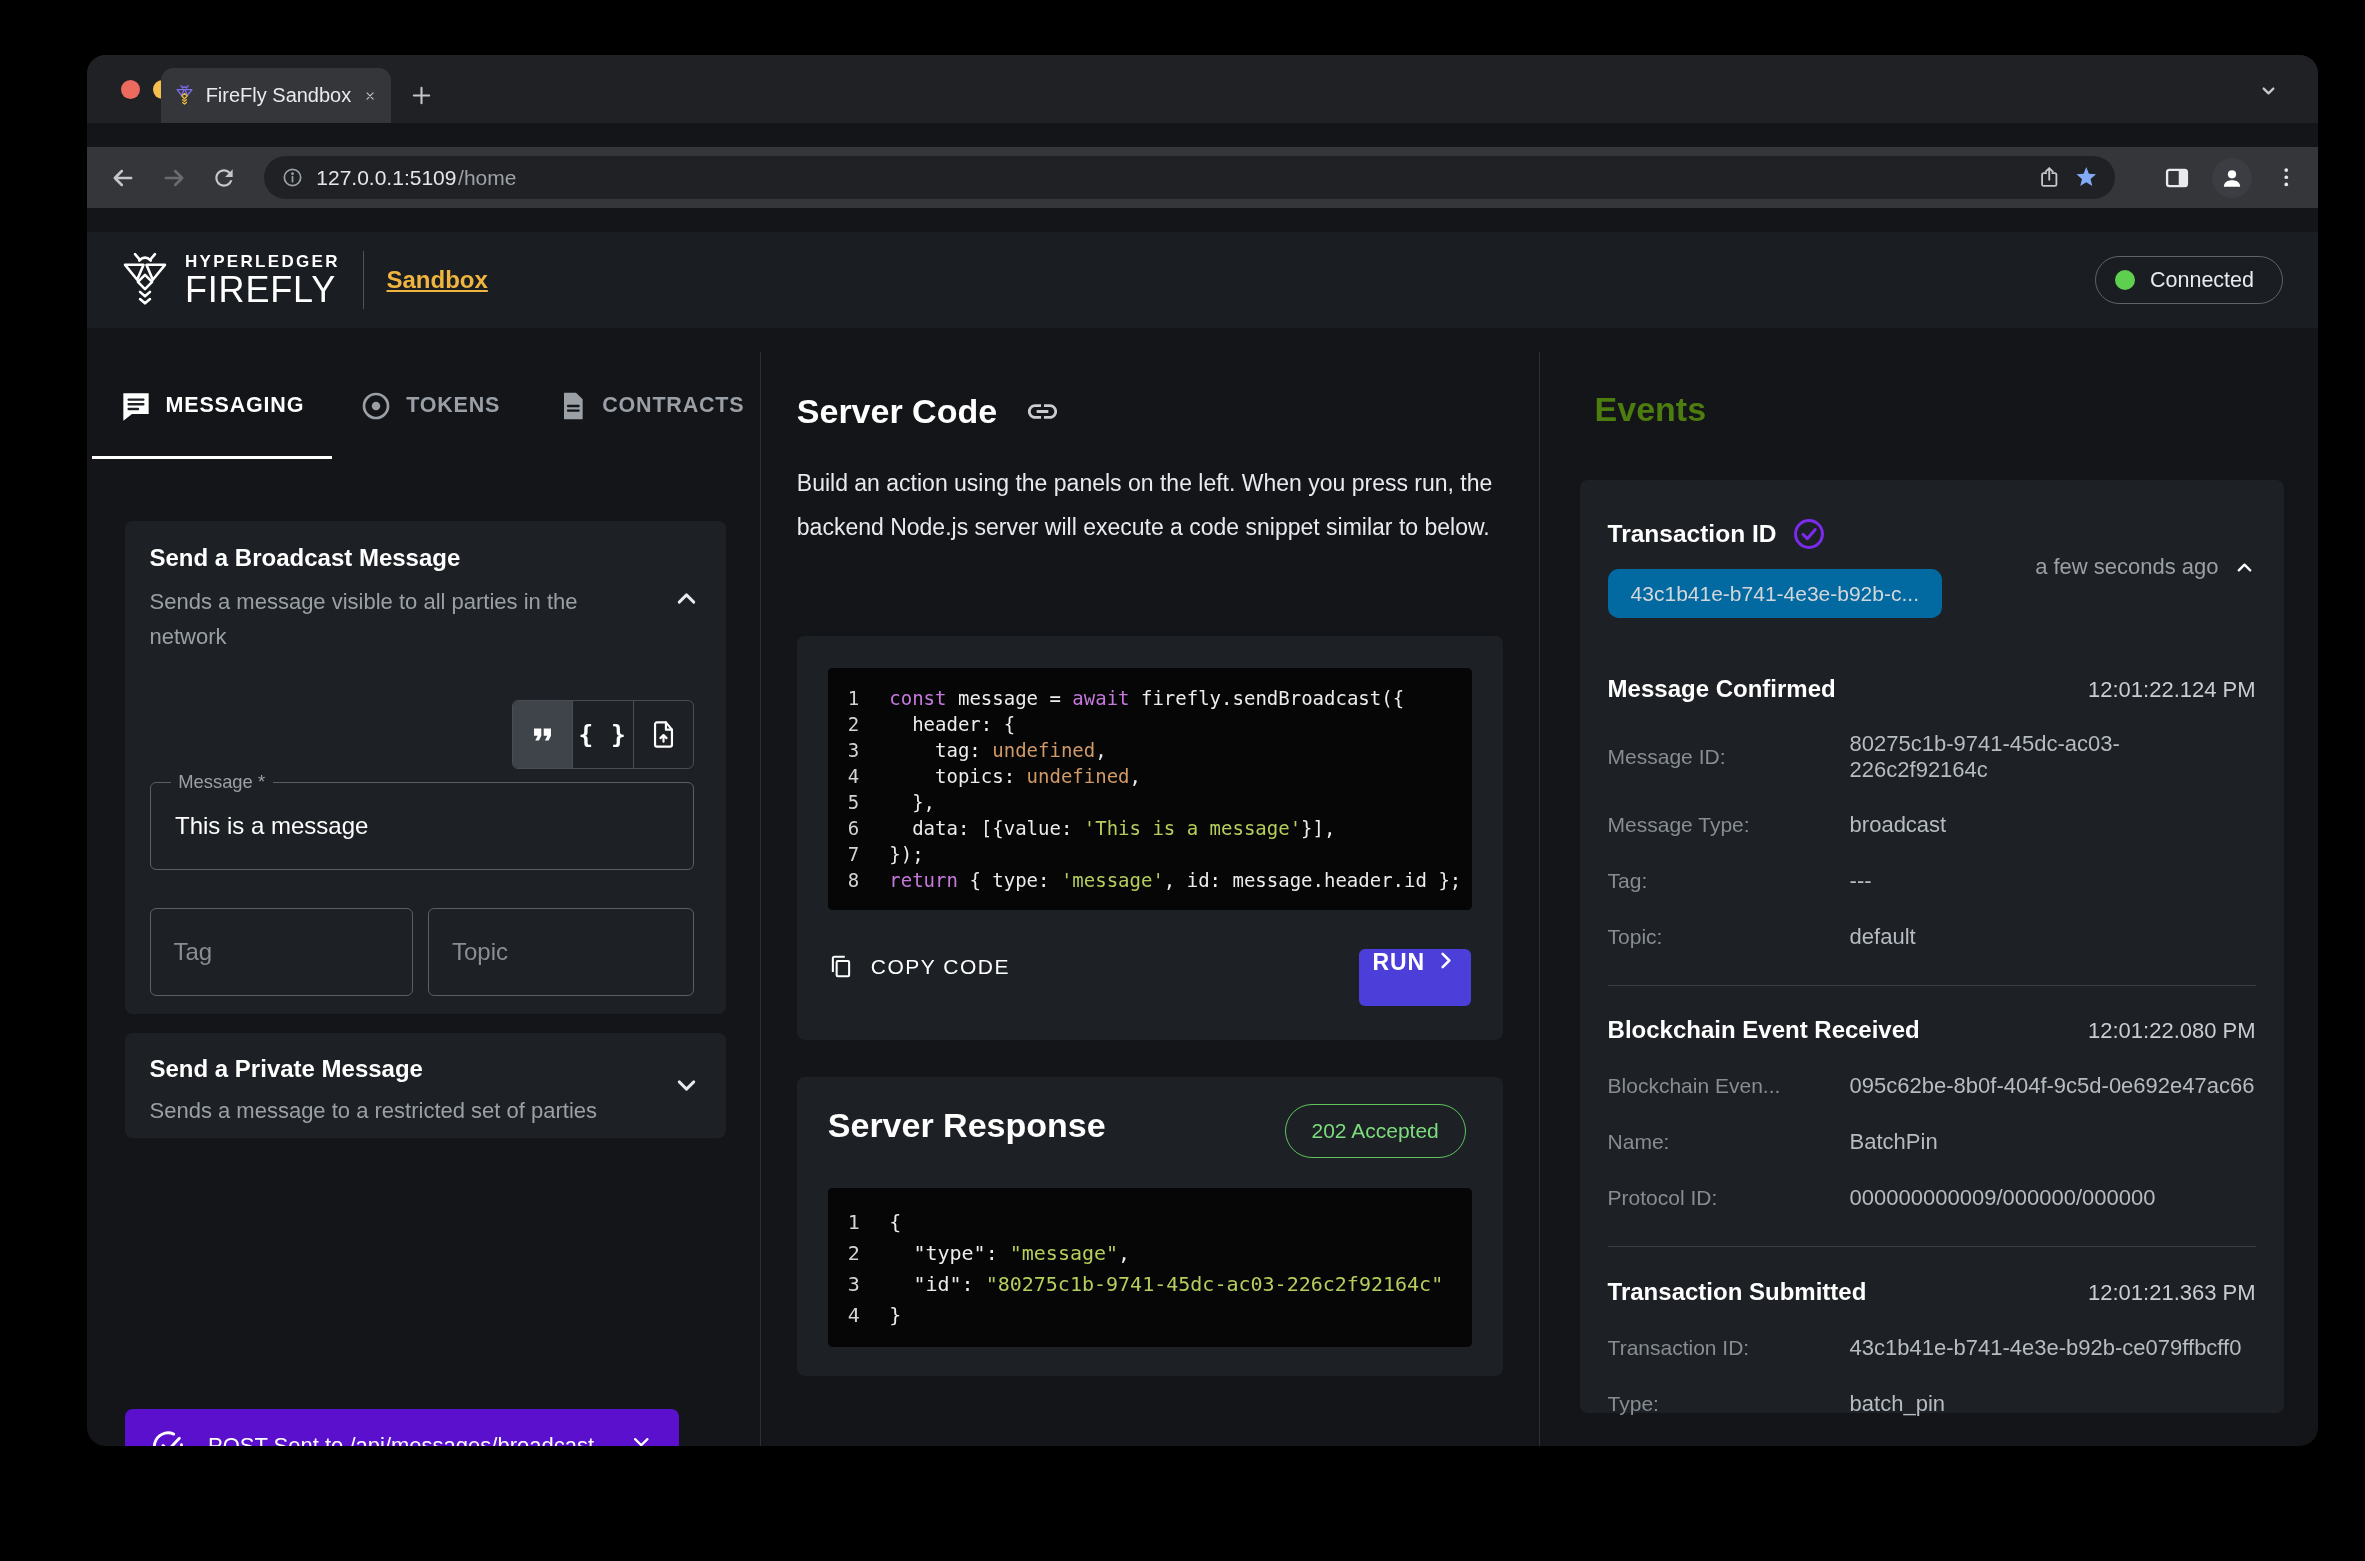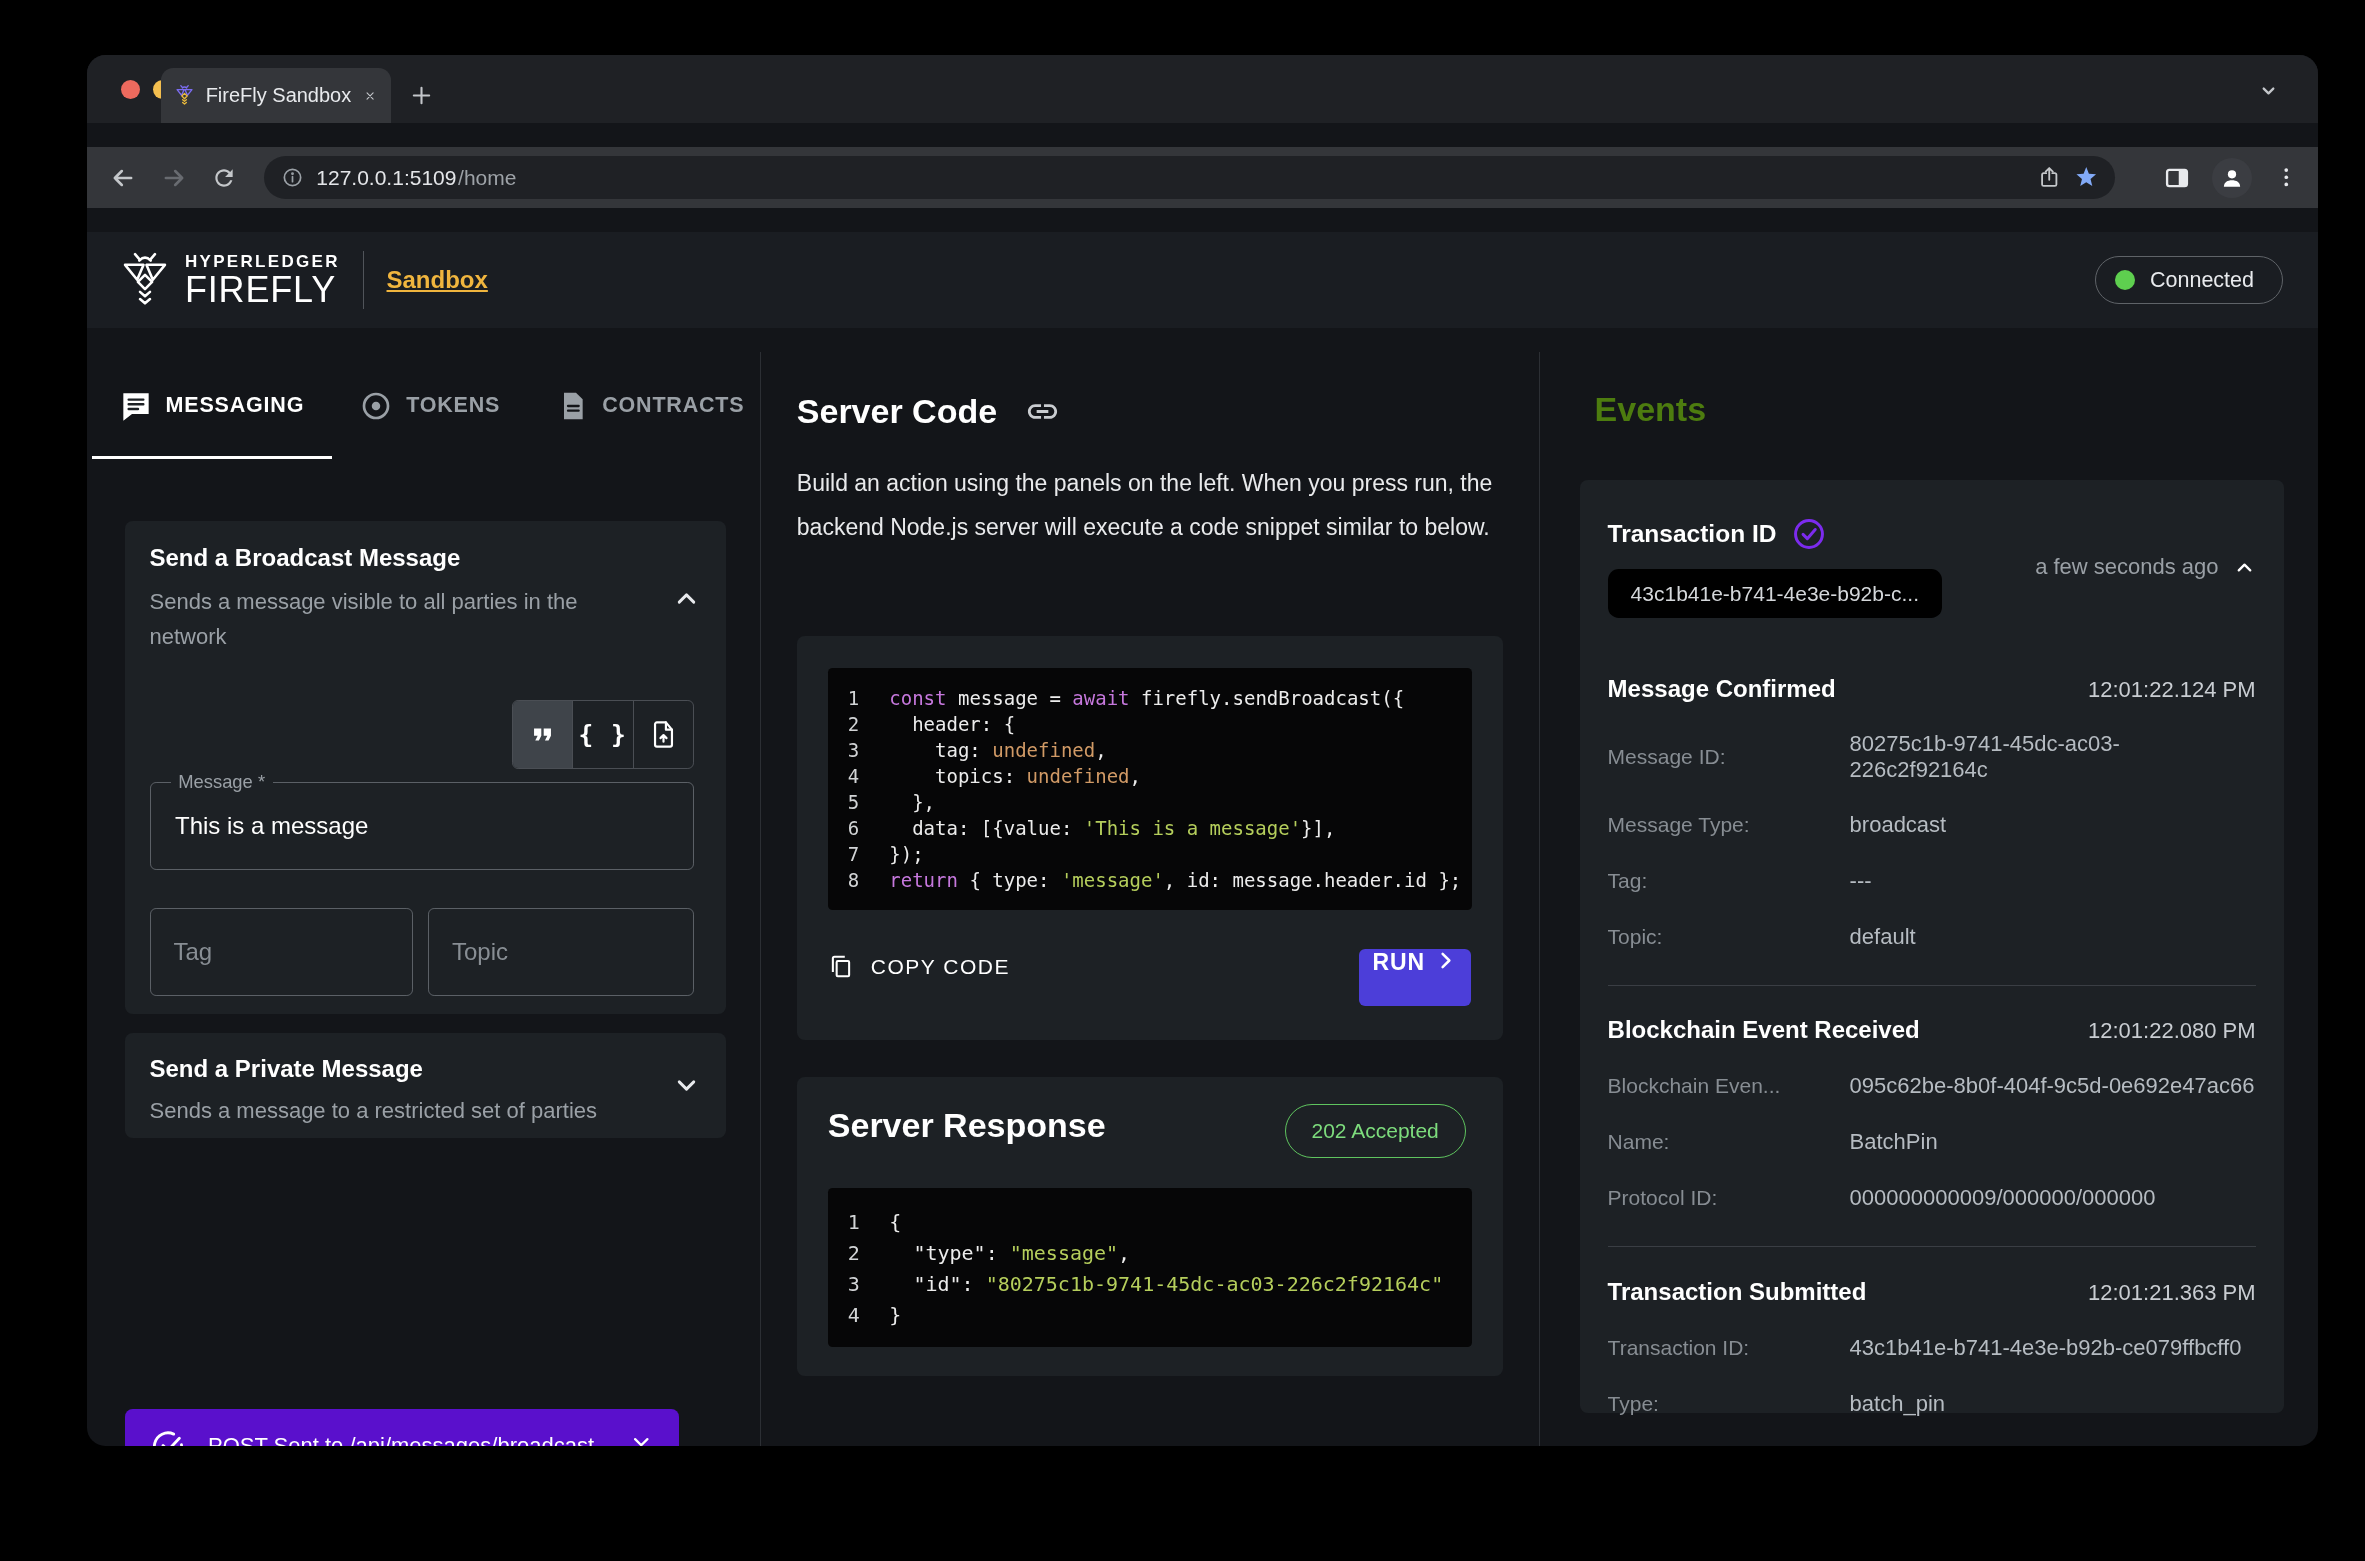--- a/index.html
+++ b/index.html
@@ -127,21 +127,21 @@
                   border:1.5px solid #5fc45f; border-radius:31px; display:flex; align-items:center;
                   color:#7ddc7d; font-size:21px; }
 
   
   .ev-title { position:absolute; left:55px; top:38px; font-size:34px; font-weight:700; color:#4d7c0f; }
   #evcard { left:40px; top:128px; width:704px; height:933px; }
   .ev-head { position:absolute; left:28px; top:37px; display:flex; align-items:center; gap:15.3px; }
   .ev-head .t { font-size:24.5px; font-weight:700; color:#fff; }
   .ev-meta { position:absolute; right:28px; top:74px; display:flex; align-items:center; gap:14px;
              color:#9aa0a6; font-size:22px; }
-  .ev-chip { position:absolute; left:28px; top:89px; height:49px; background:#000000;
+  .ev-chip { position:absolute; left:28px; top:89px; height:49px; background:#0369a1;
              border-radius:10.7px; display:flex; align-items:center; padding:0 23px;
              color:#d4d7da; font-size:21px; }
   .ev-sections { position:absolute; left:28px; right:28px; top:184px; }
   .ev-sec-head { display:flex; justify-content:space-between; align-items:baseline; margin-top:31px; }
   .ev-sec-head.first { margin-top:10.7px; }
   .ev-sec-head .st { font-size:24px; font-weight:700; color:#fff; }
   .ev-sec-head .time { font-size:22px; color:#c9cdd2; }
   .ev-row { display:flex; align-items:center; margin-top:28px; min-height:28px; }
   .ev-row .lbl { width:242px; flex:none; color:#878d93; font-size:21px; white-space:nowrap;
                  overflow:hidden; }

